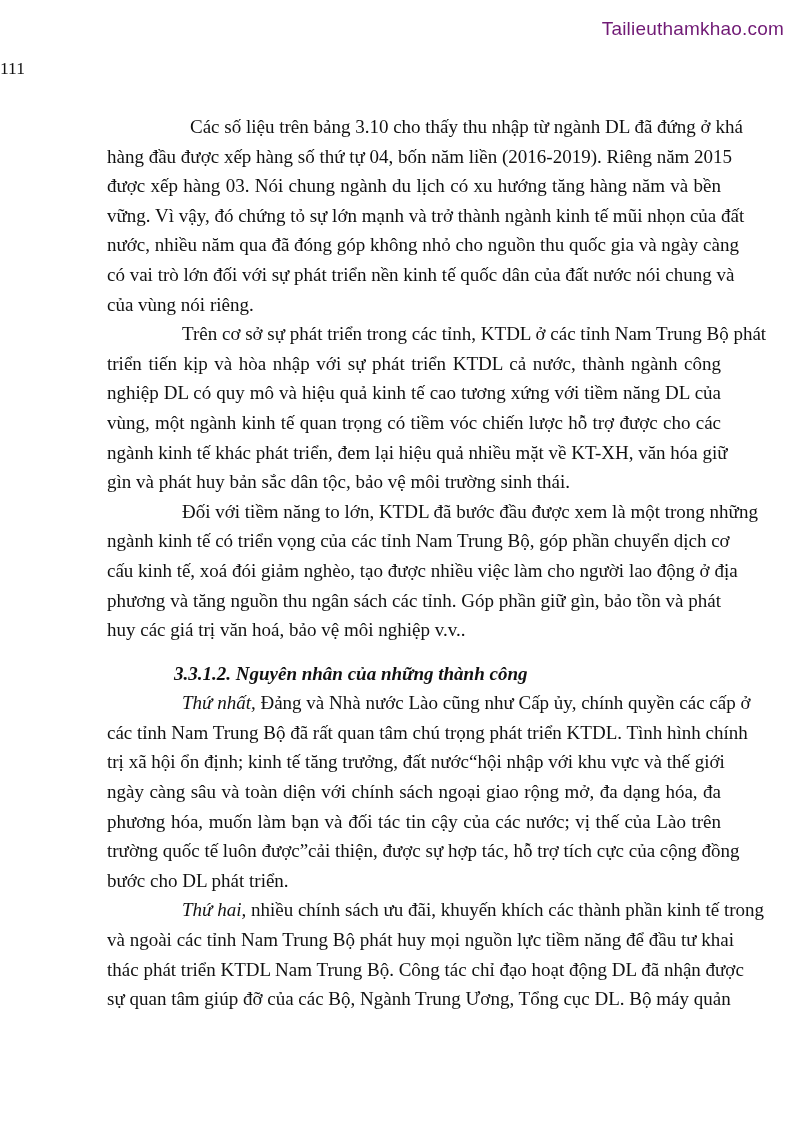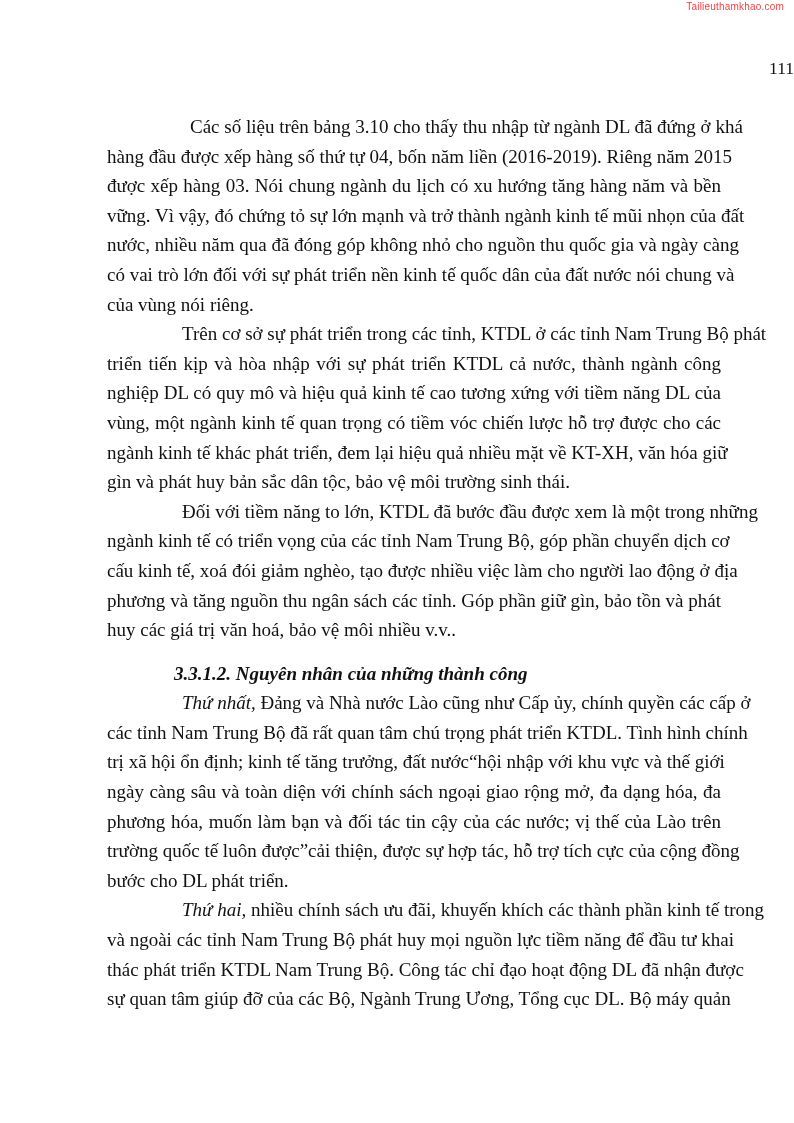--- a/index.html
+++ b/index.html
@@ -1,20 +1,20 @@
 <!DOCTYPE html>
 <html><head>
 <meta charset="utf-8">
 <style>
   html, body { margin: 0; padding: 0; background: #ffffff; }
   body { width: 794px; height: 1123px; position: relative; overflow: hidden;
          font-family: "Liberation Serif", "DejaVu Serif", serif; color: #111; }
-  .watermark { position: absolute; top: 1px; right: 10px; font-family: "Liberation Sans", sans-serif;
-               font-size: 10px; color: #ef4444; letter-spacing: 0.2px; }
-  .page-number { position: absolute; top: 58px; left: 0; width: 794px; text-align: right;
+  .watermark { position: absolute; top: 18px; right: 10px; font-family: "Liberation Sans", sans-serif;
+               font-size: 19px; color: #701a75; letter-spacing: 0.2px; }
+  .page-number { position: absolute; top: 58px; left: 0; width: 794px; text-align: left;
                  font-size: 17.5px; }
   .content { position: absolute; top: 112px; left: 107px; width: 614px; }
   .line { height: 29.6px; line-height: 29.6px; font-size: 19px; white-space: nowrap;
           text-align: justify; text-align-last: justify; }
   .line.last { text-align-last: left; }
   .indent { padding-left: 83px; }
   .indent-small { padding-left: 75px; }
   .heading { font-weight: bold; font-style: italic; padding-left: 67px; text-align-last: left; margin-top: 14px; }
   em { font-style: italic; }
 </style>
@@ -43,21 +43,21 @@
     <div class="line">vùng, một ngành kinh tế quan trọng có tiềm vóc chiến lược hỗ trợ được cho các</div>
     <div class="line">ngành kinh tế khác phát triển, đem lại hiệu quả nhiều mặt về KT-XH, văn hóa giữ</div>
     <div class="line last">gìn và phát huy bản sắc dân tộc, bảo vệ môi trường sinh thái.</div>
   </div>
 
   <div>
     <div class="line indent-small">Đối với tiềm năng to lớn, KTDL đã bước đầu được xem là một trong những</div>
     <div class="line">ngành kinh tế có triển vọng của các tỉnh Nam Trung Bộ, góp phần chuyển dịch cơ</div>
     <div class="line">cấu kinh tế, xoá đói giảm nghèo, tạo được nhiều việc làm cho người lao động ở địa</div>
     <div class="line">phương và tăng nguồn thu ngân sách các tỉnh. Góp phần giữ gìn, bảo tồn và phát</div>
-    <div class="line last">huy các giá trị văn hoá, bảo vệ môi nhiều v.v..</div>
+    <div class="line last">huy các giá trị văn hoá, bảo vệ môi nghiệp v.v..</div>
   </div>
 
   <div class="line heading">3.3.1.2. Nguyên nhân của những thành công</div>
 
   <div>
     <div class="line indent-small"><em>Thứ nhất,</em><span> Đảng và Nhà nước Lào cũng như Cấp ủy, chính quyền các cấp ở</span></div>
     <div class="line">các tỉnh Nam Trung Bộ đã rất quan tâm chú trọng phát triển KTDL. Tình hình chính</div>
     <div class="line">trị xã hội ổn định; kinh tế tăng trưởng, đất nước“hội nhập với khu vực và thế giới</div>
     <div class="line">ngày càng sâu và toàn diện với chính sách ngoại giao rộng mở, đa dạng hóa, đa</div>
     <div class="line">phương hóa, muốn làm bạn và đối tác tin cậy của các nước; vị thế của Lào trên</div>

